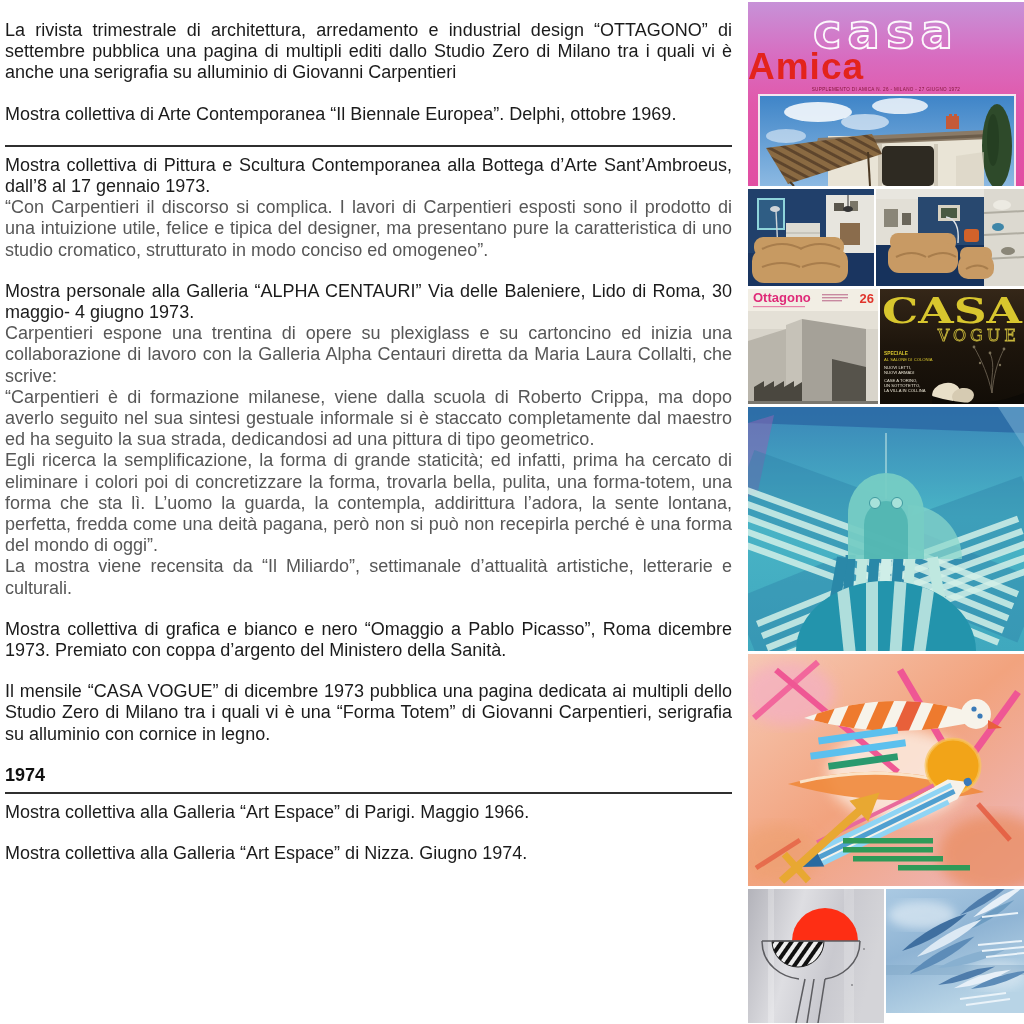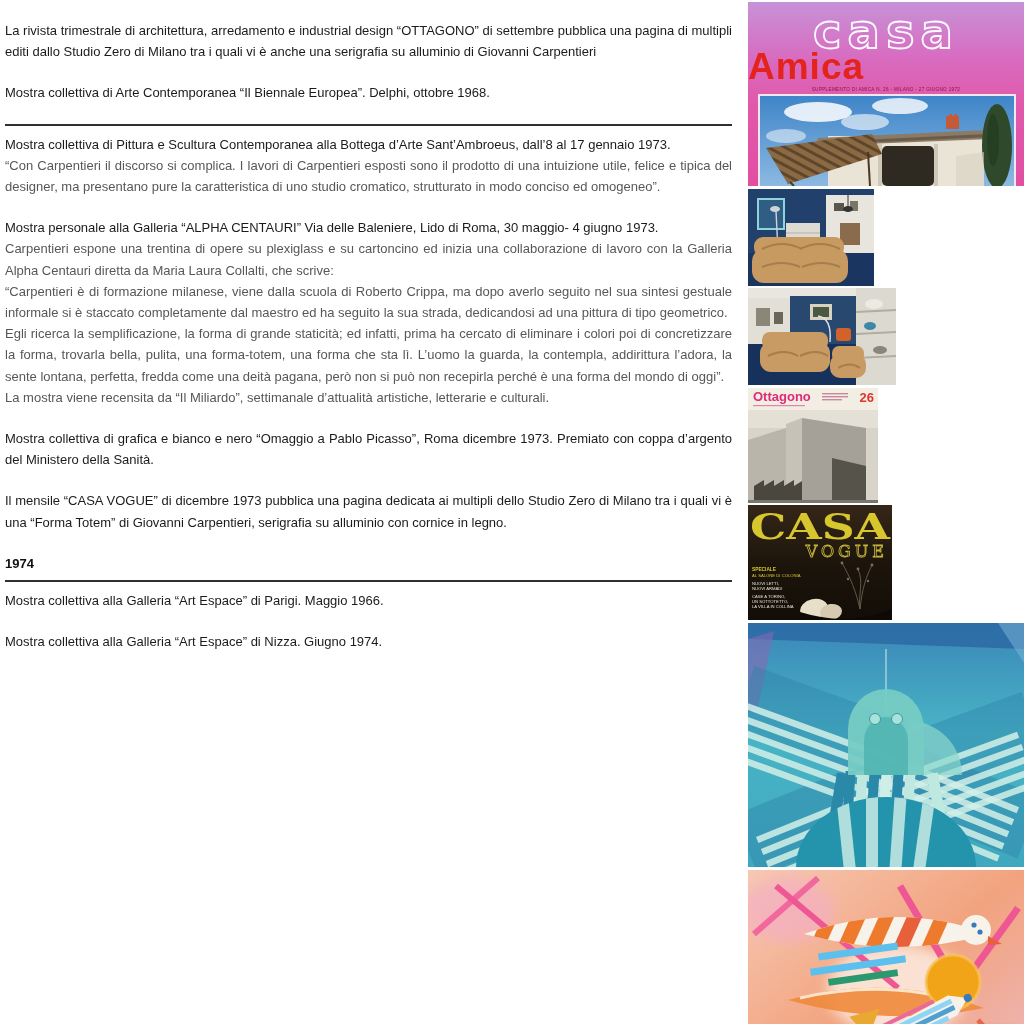--- a/index.html
+++ b/index.html
@@ -1,48 +1,48 @@
 <!DOCTYPE html>
 <html><head>
 <meta charset="utf-8">
 <style>
   html,body{margin:0;padding:0;background:#ffffff;}
   .page{position:relative;width:1024px;height:1024px;background:#ffffff;overflow:hidden;
         font-family:"Liberation Sans",sans-serif;}
   
-  .text-col{position:absolute;left:5px;top:20px;width:727px;font-size:13px;line-height:21.2px;}
+  .text-col{position:absolute;left:5px;top:20px;width:727px;font-size:18px;line-height:21.2px;}
   .para{margin:0 0 20px 0;}
   .seg{text-align:justify;}
   .seg.dark{color:#1b1b1b;}
   .seg.muted{color:#575757;}
   .year-heading{font-weight:bold;color:#111;margin:0 0 6px 0;}
   .rule{border-top:2px solid #2f2f2f;margin:0 0 8px 0;}
   
   .media-col{position:absolute;left:748px;top:2px;width:276px;display:flex;flex-direction:column;gap:3px;}
-  .media-row{display:flex;gap:2px;flex-direction:column;}
+  .media-row{display:flex;gap:2px;}
   figure{margin:0;padding:0;line-height:0;}
   .casa-amica{width:276px;height:184px;background:linear-gradient(180deg,#c792d8 0%,#d86cc0 30%,#e159ab 55%,#e14ea2 100%);
               position:relative;overflow:hidden;line-height:normal;}
   .amica-word{font-family:"Liberation Sans",sans-serif;font-weight:bold;font-size:37px;line-height:34px;
               color:#e3231c;letter-spacing:1px;margin-top:-8px;}
   .amica-caption{font-size:4.6px;letter-spacing:.35px;color:#84173c;text-align:center;margin-top:3px;line-height:5px;}
   .amica-photo{position:absolute;left:10px;top:92px;width:254px;height:90px;border:2px solid #f3e6ef;}
   .cover-svg{display:block;}
 </style>
 </head>
 <body>
 
 <div class="page">
 
   <div class="text-col">
       <div class="para">
         <div class="seg dark">La rivista trimestrale di architettura, arredamento e industrial design “OTTAGONO” di settembre pubblica una pagina di multipli editi dallo Studio Zero di Milano tra i quali vi è anche una serigrafia su alluminio di Giovanni Carpentieri</div>
       </div>
       <div class="para">
-        <div class="seg dark">Mostra collettiva di Arte Contemporanea “Il Biennale Europea”. Delphi, ottobre 1968.</div>
+        <div class="seg dark">Mostra collettiva di Arte Contemporanea “Il Biennale Europea”. Delphi, ottobre 1969.</div>
       </div>
       <div class="rule"></div>
       <div class="para">
         <div class="seg dark">Mostra collettiva di Pittura e Scultura Contemporanea alla Bottega d’Arte Sant’Ambroeus, dall’8 al 17 gennaio 1973.</div>
         <div class="seg muted">“Con Carpentieri il discorso si complica. I lavori di Carpentieri esposti sono il prodotto di una intuizione utile, felice e tipica del designer, ma presentano pure la caratteristica di uno studio cromatico, strutturato in modo conciso ed omogeneo”.</div>
       </div>
       <div class="para">
         <div class="seg dark">Mostra personale alla Galleria “ALPHA CENTAURI” Via delle Baleniere, Lido di Roma, 30 maggio- 4 giugno 1973.</div>
         <div class="seg muted">Carpentieri espone una trentina di opere su plexiglass e su cartoncino ed inizia una collaborazione di lavoro con la Galleria Alpha Centauri diretta da Maria Laura Collalti, che scrive:</div>
         <div class="seg muted">“Carpentieri è di formazione milanese, viene dalla scuola di Roberto Crippa, ma dopo averlo seguito nel sua sintesi gestuale informale si è staccato completamente dal maestro ed ha seguito la sua strada, dedicandosi ad una pittura di tipo geometrico.</div>

